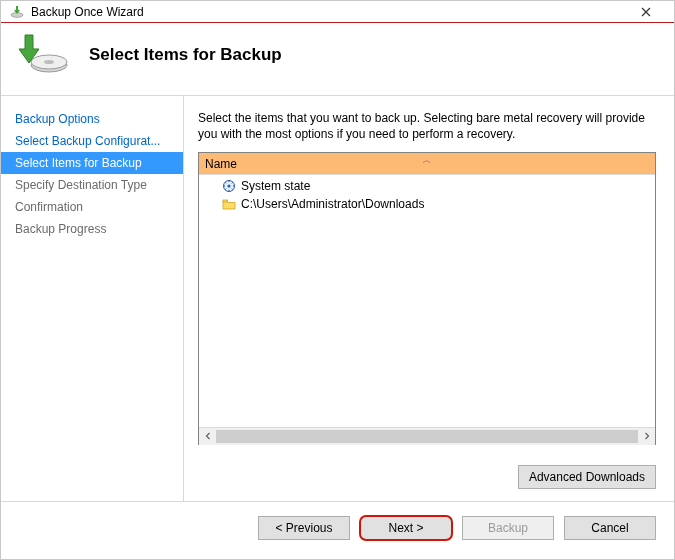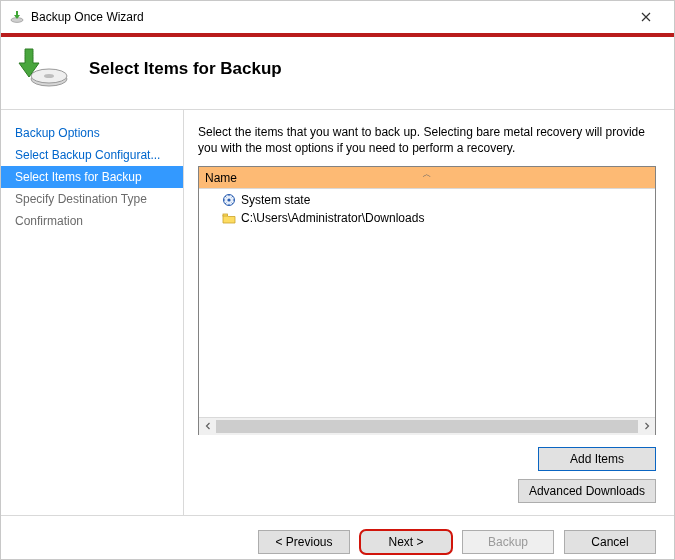--- a/index.html
+++ b/index.html
@@ -8,25 +8,25 @@
     font-family: "Segoe UI", Tahoma, sans-serif;
     font-size: 12px;
     background: #fff;
     color: #000;
     width: 675px;
     height: 560px;
     overflow: hidden;
     border: 1px solid #c8c8c8;
   }
   .titlebar {
-    height: 36px;
+    height: 22px;
     display: flex;
     align-items: center;
     padding: 0 8px;
-    border-bottom: 4px solid #b91c1c;
+    border-bottom: 1px solid #b91c1c;
   }
   .titlebar .title-icon {
     width: 16px; height: 16px; margin-right: 6px;
     display:flex; align-items:center; justify-content:center;
   }
   .titlebar .title-text { flex: 1; font-size: 12px; }
   .titlebar .close {
     width: 40px; height: 28px; display:flex; align-items:center; justify-content:center;
     font-size: 14px; color:#333;
   }
@@ -165,20 +165,21 @@
   <h1>Select Items for Backup</h1>
 </div>
 
 <div class="body">
   <div class="sidebar">
     <div class="step">Backup Options</div>
     <div class="step">Select Backup Configurat...</div>
     <div class="step active">Select Items for Backup</div>
     <div class="step grey">Specify Destination Type</div>
     <div class="step grey">Confirmation</div>
+    <div class="step grey">Backup Progress</div>
   </div>
 
   <div class="main">
     <div class="instructions">Select the items that you want to back up. Selecting bare metal recovery will provide you with the most options if you need to perform a recovery.</div>
 
     <div class="listbox">
       <div class="list-header">
         <span>Name</span>
         <span class="sort">︿</span>
       </div>
@@ -214,21 +215,20 @@
         </div>
         <div class="sb-btn">
           <svg width="8" height="8" viewBox="0 0 8 8">
               <path d="M2.5 1 L5.5 4 L2.5 7" stroke="#606060" stroke-width="1.2" fill="none"></path>
             </svg>
         </div>
       </div>
     </div>
 
     <div class="btn-row">
-      <div class="btn primary-outline">Add Items</div>
     </div>
     <div class="btn-row" style="margin-top:8px">
       <div class="btn">Advanced Downloads</div>
     </div>
   </div>
 </div>
 
 <div class="footer">
   <div class="fbtn">&lt; Previous</div>
   <div class="fbtn highlight">Next &gt;</div>

